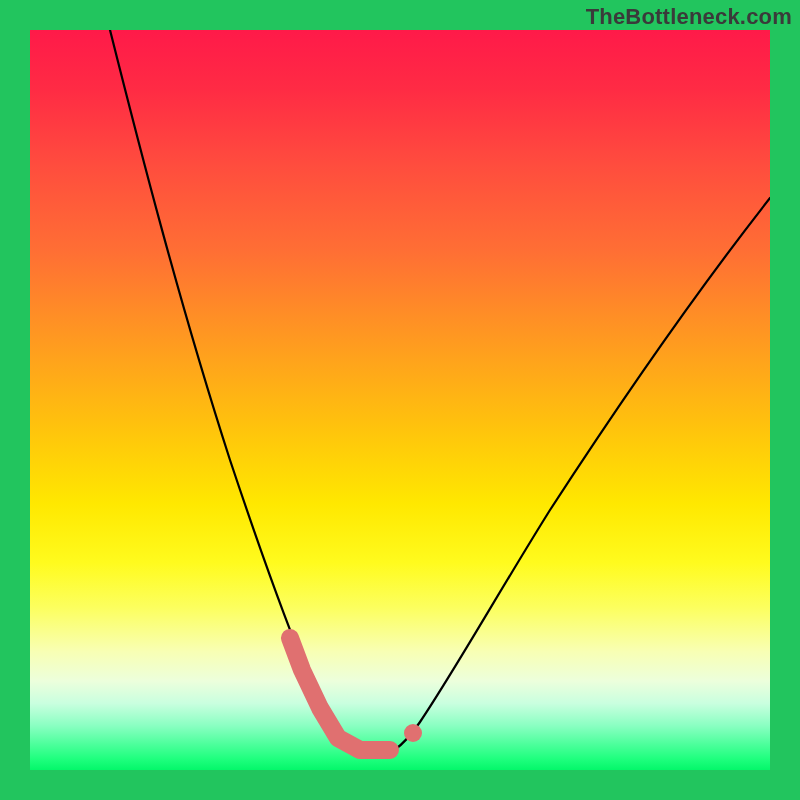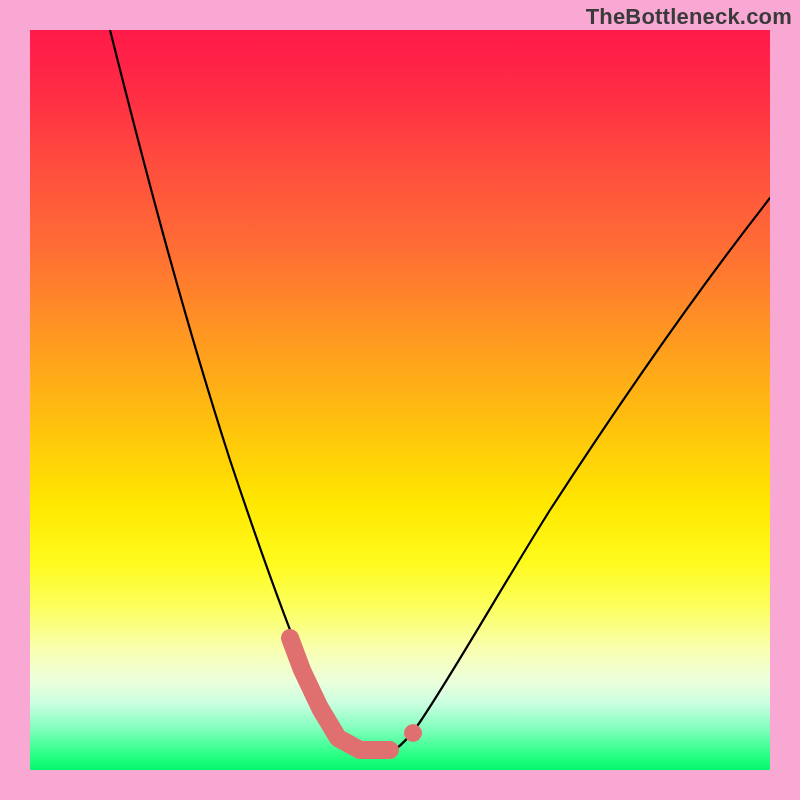--- a/index.html
+++ b/index.html
@@ -1,20 +1,20 @@
 <!DOCTYPE html>
 <html><head>
 <meta charset="utf-8">
 <style>
   * { margin: 0; padding: 0; box-sizing: border-box; }
   html, body { width: 800px; height: 800px; background: #000; overflow: hidden; }
   .outer {
     width: 800px;
     height: 800px;
-    background: #f9a8d4;
+    background: #22c55e;
     position: relative;
   }
   .plot {
     position: absolute;
     left: 30px;
     top: 30px;
     width: 740px;
     height: 740px;
     overflow: hidden;
   }

